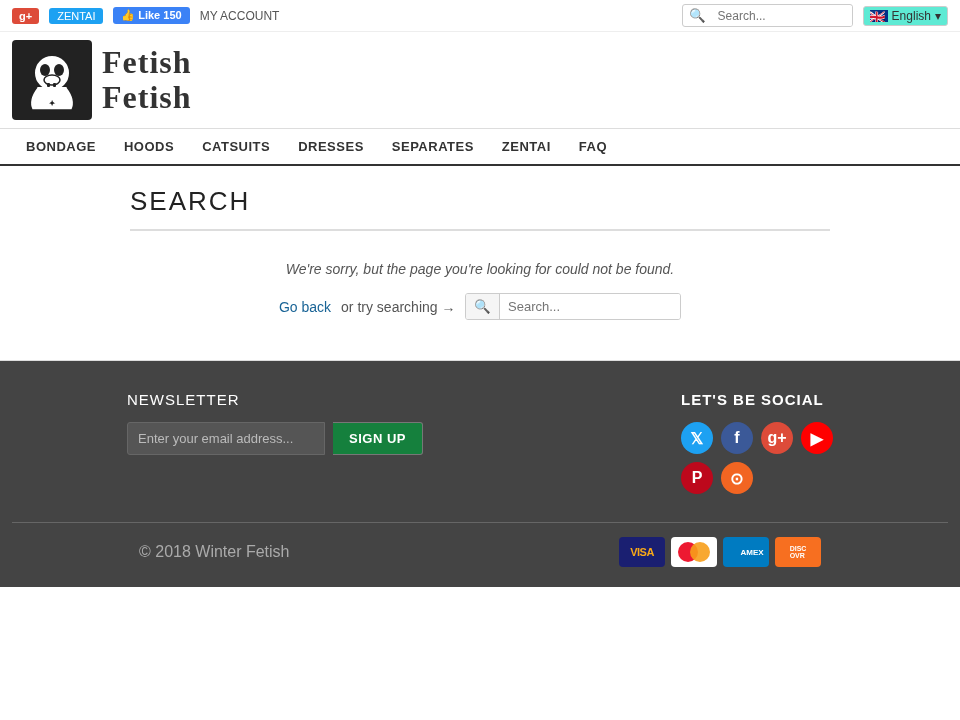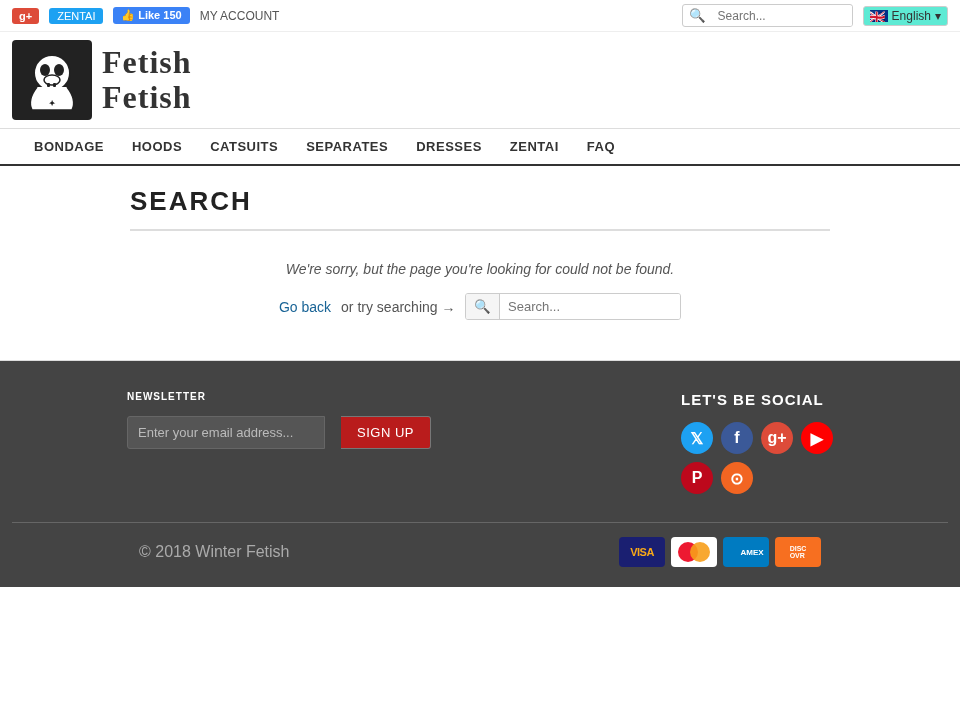--- a/index.html
+++ b/index.html
@@ -133,21 +133,21 @@
 
     
     .content-area {
       padding: 20px 130px 40px 130px;
       min-height: 160px;
       border-bottom: 1px solid #ddd;
     }
 
     .search-heading {
       font-size: 26px;
-      font-weight: bold;
+      font-weight: normal;
       text-transform: uppercase;
       letter-spacing: 2px;
       color: #222;
       padding-bottom: 12px;
       border-bottom: 2px solid #ddd;
       margin-bottom: 30px;
     }
 
     .not-found-msg {
       text-align: center;
@@ -187,47 +187,47 @@
     .footer-inner {
       max-width: 960px;
       display: flex;
       justify-content: space-between;
       padding: 0 115px;
     }
 
     .newsletter-section { max-width: 380px; }
     .newsletter-title {
       color: #fff;
-      font-size: 10px;
-      font-weight: bold;
+      font-size: 15px;
+      font-weight: normal;
       text-transform: uppercase;
       letter-spacing: 1px;
       margin-bottom: 14px;
     }
 
-    .email-input-row { display: flex; gap: 16px; margin-bottom: 14px; }
+    .email-input-row { display: flex; gap: 8px; margin-bottom: 14px; }
     .email-input {
       flex: 1;
       padding: 8px 10px;
       border: 1px solid #666;
       background: #555;
       color: #fff;
       font-size: 13px;
       outline: none;
       border-radius: 3px 0 0 3px;
     }
     .email-input::placeholder { color: #bbb; }
     .sign-up-btn {
-      background: #b91c1c;
+      background: #15803d;
       color: #fff;
       border: 1px solid #777;
       border-left: none;
       padding: 8px 16px;
       font-size: 13px;
-      font-weight: normal;
+      font-weight: bold;
       text-transform: uppercase;
       cursor: pointer;
       border-radius: 0 3px 3px 0;
       letter-spacing: 0.5px;
     }
 
     .newsletter-desc { font-size: 12px; color: #bbb; line-height: 1.5; }
 
     .social-section { min-width: 130px; }
     .social-title {
@@ -329,26 +329,26 @@
         <text x="35" y="61" font-size="8" text-anchor="middle" fill="#222" font-weight="bold">✦</text>
       </svg>
     </div>
     <div class="site-name">
       <span>Fetish</span>
       <span>Fetish</span>
     </div>
   </div>
 </div>
 
-<div style="display:flex; align-items:center; padding: 0 20px; border-bottom: 2px solid #333;">
+<div style="display:flex; align-items:center; padding: 0 12px; border-bottom: 2px solid #333;">
   <a class="nav-item">BONDAGE</a>
   <a class="nav-item">HOODS</a>
   <a class="nav-item">CATSUITS</a>
+  <a class="nav-item">DRESSES</a>
   <a class="nav-item">SEPARATES</a>
-  <a class="nav-item">DRESSES</a>
   <a class="nav-item">ZENTAI</a>
   <a class="nav-item">FAQ</a>
 </div>
 
 <div class="content-area">
   <h1 class="search-heading">SEARCH</h1>
   <p class="not-found-msg">We're sorry, but the page you're looking for could not be found.</p>
   <div class="search-again-row">
     <a class="go-back-link">Go back</a>
     <span class="search-again-text">or try searching →</span>

